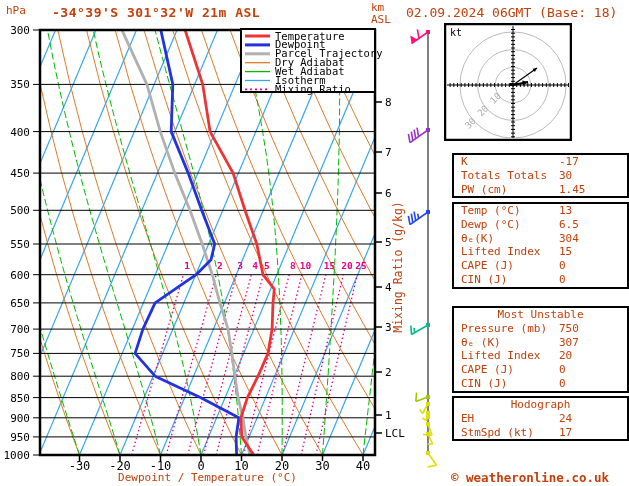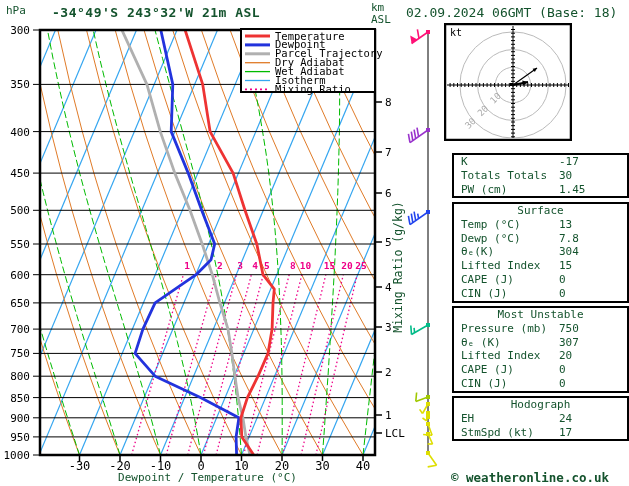--- a/index.html
+++ b/index.html
@@ -1,17 +1,17 @@
 <!DOCTYPE html>
 <html><head>
 <meta charset="utf-8">
 <style>
   html,body{margin:0;padding:0;background:#fff;}
   #canvas{position:relative;width:629px;height:486px;background:#fff;overflow:hidden;
-          font-family:"DejaVu Sans Mono",monospace;color:#14532d;}
+          font-family:"DejaVu Sans Mono",monospace;color:#c2410c;}
   .abs{position:absolute;}
   #hpa{left:6px;top:4px;font-size:11px;}
   #station-title{left:52px;top:5px;font-size:13px;font-weight:bold;letter-spacing:0.5px;white-space:pre;}
   #kmasl{left:371px;top:2px;font-size:11px;line-height:12px;}
   #date-title{left:406px;top:5px;font-size:13px;font-weight:normal;white-space:pre;}
   #skewt{left:0;top:0;}
   #hodo{left:444px;top:23px;}
   #xlabel{left:40px;top:471px;width:335px;text-align:center;font-size:11px;}
   #mixlabel{left:391px;top:337px;width:140px;font-size:11.5px;transform:rotate(-90deg);
             transform-origin:0 0;text-align:center;}
@@ -21,21 +21,21 @@
   .ptitle{text-align:center;}
   .prow{position:relative;padding-left:7px;white-space:pre;}
   .pval{position:absolute;left:105px;top:0;}
   #footer{left:451px;top:470px;font-size:12.5px;font-weight:bold;}
 </style>
 </head>
 <body>
 
 <div id="canvas">
   <div class="abs" id="hpa">hPa</div>
-  <div class="abs" id="station-title">-34°49'S 243°32'W 21m ASL</div>
+  <div class="abs" id="station-title">-34°39'S 301°32'W 21m ASL</div>
   <div class="abs" id="kmasl">
     <div>km</div>
     <div>ASL</div>
   </div>
   <div class="abs" id="date-title">02.09.2024 06GMT (Base: 18)</div>
 
   <svg class="abs" id="skewt" width="450" height="486">
       <defs>
         <clipPath id="pc">
           <rect x="41" y="31" width="333" height="423"></rect>
@@ -339,23 +339,22 @@
 
   <div class="abs" id="xlabel">Dewpoint / Temperature (°C)</div>
   <div class="abs" id="mixlabel">Mixing Ratio (g/kg)</div>
 
   <div class="panel" id="panel0">
       <div class="prow"><span>K</span><span class="pval">-17</span></div>
       <div class="prow"><span>Totals Totals</span><span class="pval">30</span></div>
       <div class="prow"><span>PW (cm)</span><span class="pval">1.45</span></div>
     </div>
   <div class="panel" id="panel1">
-      <div class="ptitle">Surface</div>
       <div class="prow"><span>Temp (°C)</span><span class="pval">13</span></div>
-      <div class="prow"><span>Dewp (°C)</span><span class="pval">7.8</span></div>
+      <div class="prow"><span>Dewp (°C)</span><span class="pval">6.5</span></div>
       <div class="prow"><span>θₑ(K)</span><span class="pval">304</span></div>
       <div class="prow"><span>Lifted Index</span><span class="pval">15</span></div>
       <div class="prow"><span>CAPE (J)</span><span class="pval">0</span></div>
       <div class="prow"><span>CIN (J)</span><span class="pval">0</span></div>
     </div>
   <div class="panel" id="panel2">
       <div class="ptitle">Most Unstable</div>
       <div class="prow"><span>Pressure (mb)</span><span class="pval">750</span></div>
       <div class="prow"><span>θₑ (K)</span><span class="pval">307</span></div>
       <div class="prow"><span>Lifted Index</span><span class="pval">20</span></div>

